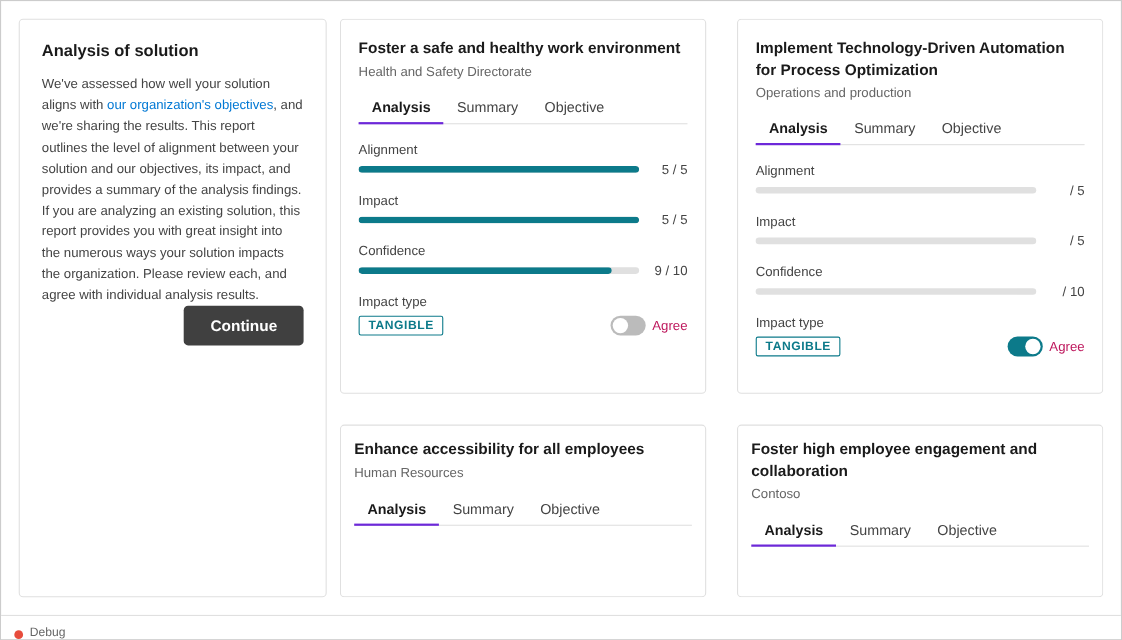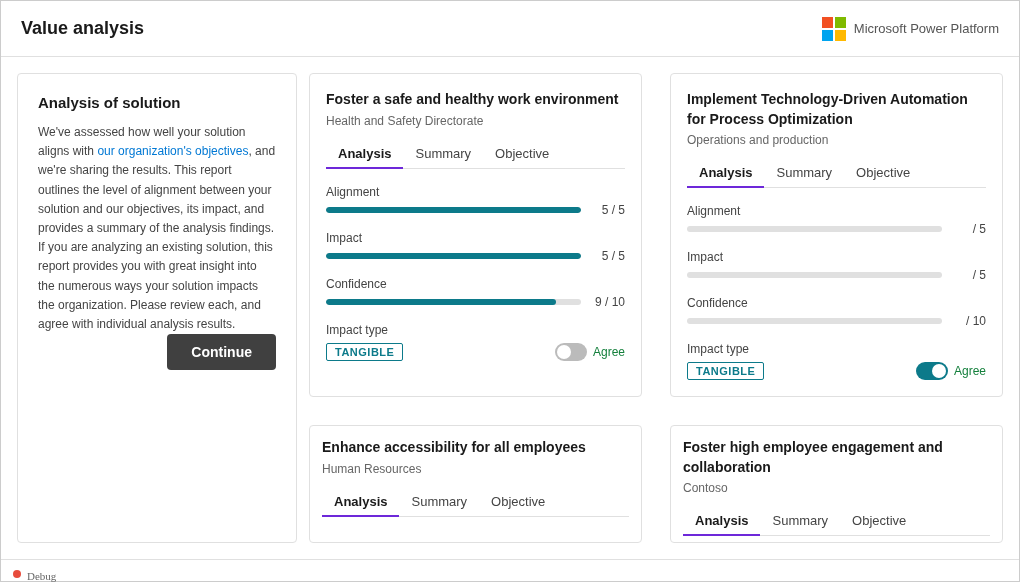--- a/index.html
+++ b/index.html
@@ -240,42 +240,41 @@
       background: #fff;
       border-radius: 50%;
       position: absolute;
       top: 2px;
       transition: left 0.2s;
     }
     .toggle.off .toggle-knob { left: 2px; }
     .toggle.on .toggle-knob { left: 16px; }
     .agree-text {
       font-size: 12px;
-      color: #15803d;
+      color: #be185d;
     }
 
     
     .card-partial {
       background: #fff;
       border: 1px solid #e0e0e0;
       border-radius: 4px;
       padding: 12px;
       overflow: hidden;
     }
 
     
     .footer {
       height: 22px;
       background: #fff;
       border-top: 1px solid #e0e0e0;
       display: flex;
-      align-items: flex-start;
-      padding: 10px 12px;
+      align-items: flex-end;
+      padding: 0 12px;
       flex-shrink: 0;
-      font-family: Liberation Serif, serif;
     }
     .debug-indicator {
       width: 8px;
       height: 8px;
       background: #e74c3c;
       border-radius: 50%;
       margin-right: 6px;
     }
     .footer-text {
       font-size: 11px;
@@ -285,32 +284,20 @@
     
     .right-panels::-webkit-scrollbar { width: 6px; }
     .right-panels::-webkit-scrollbar-track { background: #f0f0f0; }
     .right-panels::-webkit-scrollbar-thumb { background: #ccc; border-radius: 3px; }
   </style>
 </head>
 <body>
 
 <div class="app-frame">
 
-  <div class="header">
-    <span class="header-title">Value analysis</span>
-    <div class="header-brand">
-      <div class="ms-logo">
-        <div class="ms-logo-q1"></div>
-        <div class="ms-logo-q2"></div>
-        <div class="ms-logo-q3"></div>
-        <div class="ms-logo-q4"></div>
-      </div>
-      <span class="brand-text">Microsoft Power Platform</span>
-    </div>
-  </div>
 
   <div class="main-content">
 
     <div class="left-panel">
       <div class="left-panel-content">
         <div class="left-panel-title">Analysis of solution</div>
         <p class="left-panel-text">We've assessed how well your solution aligns with <span class="highlight-link">our organization's objectives</span>, and we're sharing the results. This report outlines the level of alignment between your solution and our objectives, its impact, and provides a summary of the analysis findings. If you are analyzing an existing solution, this report provides you with great insight into the numerous ways your solution impacts the organization. Please review each, and agree with individual analysis results.</p>
       </div>
       <button class="continue-btn">Continue</button>
     </div>

